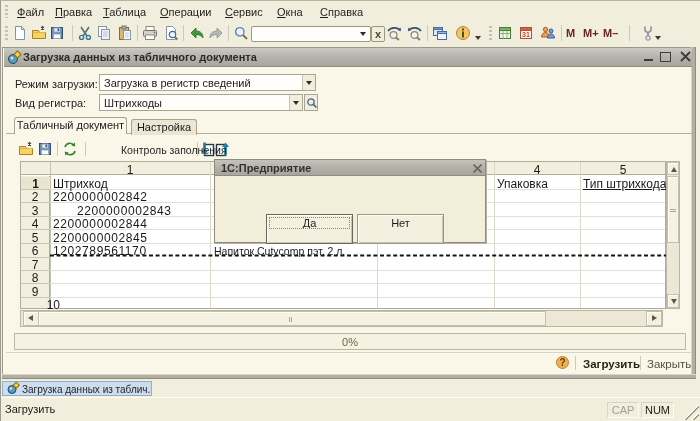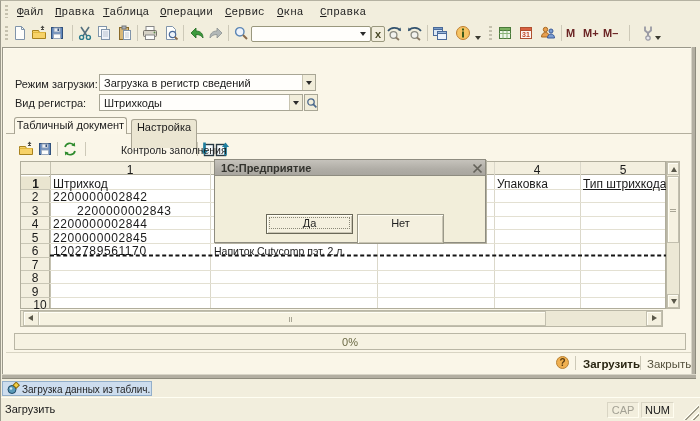--- a/index.html
+++ b/index.html
@@ -1,20 +1,20 @@
 <!DOCTYPE html>
 <html><head>
 <meta charset="utf-8">
 <style>
 * { margin:0; padding:0; box-sizing:border-box; }
 html,body { width:700px; height:421px; overflow:hidden; }
 body { font-family:"Liberation Sans", sans-serif; font-size:11px; color:#1a1a1a; background:#f2eedd; }
 #app { position:absolute; left:0; top:0; width:700px; height:421px; background:#f2eedd; }
 #app::before { content:""; position:absolute; left:0; top:0; width:700px; height:421px; border-left:1px solid #9c9a8c; border-top:1px solid #b5b2a2; border-bottom:2px solid #8e8c7e; pointer-events:none; z-index:99; }
-.menuitem { position:absolute; top:5.5px; font-size:11px; color:#1f1f1f; letter-spacing:0px;font-family:Liberation Mono, monospace; }
+.menuitem { position:absolute; top:5.5px; font-size:11px; color:#1f1f1f; letter-spacing:0px; }
 .menuitem u { text-decoration:underline; }
 .grip { position:absolute; width:3px; background:repeating-linear-gradient(180deg,#c5c1ae 0 2px,rgba(0,0,0,0) 2px 4px); }
 .tsep { position:absolute; top:25px; width:1px; height:16px; background:#cdc9b8; }
 
 #win { position:absolute; left:2px; top:47px; width:694px; height:331px; background:#faf6e8; border:1px solid #9a988a; box-shadow:inset -1px -1px 0 #bcb9aa, inset 1px 1px 0 #fdfaee; }
 #wtitle { position:absolute; left:4px; top:48px; width:688px; height:19px; background:linear-gradient(180deg,#ccc9c2 0%,#b5b2ab 50%,#a9a69f 100%); border-bottom:1px solid #908e82; }
 .label { position:absolute; font-size:11px; color:#1f1f1f; }
 .field { position:absolute; background:#fffefb; border:1px solid #a8a695; }
 .dbtn { position:absolute; background:#f1edda; border-left:1px solid #c8c4b0; }
 .arrow-down { position:absolute; width:0; height:0; border-left:3px solid transparent; border-right:3px solid transparent; border-top:4px solid #2a2a2a; }
@@ -150,20 +150,33 @@
       </svg>
     <div class="arrow-down" style="left:655px; top:36px; border-top-color:#3a3a30;"></div>
   </div>
   <div class="field" style="left:251px; top:26px; width:120px; height:16px; border-color:#9a987e; border-radius:2px;"></div>
   <div class="arrow-down" style="left:360px; top:32px;"></div>
   <div style="position:absolute; left:371px; top:26px; width:14px; height:16px; border:1px solid #9a987e; border-radius:2px; font-weight:bold; color:#4a4a28; text-align:center; line-height:14px;">x</div>
 
   <div id="win"></div>
     <div style="position:absolute; left:691px; top:47px; width:5px; height:331px; background:linear-gradient(90deg,#d8d5c7 0 1px,#b3afa2 1px 4px,#8e8c7e 4px 5px);"></div>
     <div style="position:absolute; left:2px; top:374px; width:694px; height:5px; background:linear-gradient(180deg,#d8d5c7 0 1px,#b3afa2 1px 4px,#8e8c7e 4px 5px);"></div>
+  <div id="wtitle">
+    <svg style="left:3px; top:3px;" width="14" height="14">
+        <circle cx="6" cy="8" r="4.5" fill="#5a9ab8" stroke="#1f4a66"></circle>
+        <circle cx="5" cy="7" r="1.5" fill="#cfe8f2"></circle>
+        <rect x="8" y="1" width="5" height="5" transform="rotate(45 10.5 3.5)" fill="#f5d040" stroke="#8a6a10"></rect>
+      </svg>
+    <span style="position:absolute; left:19px; top:3px; font-weight:bold; font-size:11px; color:#2a2a2a;">Загрузка данных из табличного документа</span>
+    <span style="position:absolute; left:640px; top:11px; width:9px; height:2px; background:#3c3c3c;"></span>
+    <span style="position:absolute; left:656px; top:4px; width:11px; height:10px; border:1.5px solid #3c3c3c;"></span>
+    <svg style="left:676px; top:3px;" width="11" height="11">
+        <path d="M1 1l9 9M10 1l-9 9" stroke="#3c3c3c" stroke-width="1.8"></path>
+      </svg>
+  </div>
 
   <div class="label" style="left:15px; top:78px;">Режим загрузки:</div>
   <div class="field" style="left:99px; top:74px; width:217px; height:17px;">
     <span style="position:absolute; left:4px; top:2px;">Загрузка в регистр сведений</span>
     <div class="dbtn" style="right:0; top:0; width:13px; height:15px;"></div>
     <div class="arrow-down" style="right:3px; top:6px;"></div>
   </div>
   <div class="label" style="left:15px; top:97px;">Вид регистра:</div>
   <div class="field" style="left:99px; top:94px; width:204px; height:17px;">
     <span style="position:absolute; left:4px; top:2px;">Штрихкоды</span>
@@ -171,21 +184,21 @@
     <div class="arrow-down" style="right:3px; top:6px;"></div>
   </div>
   <div style="position:absolute; left:304px; top:94px; width:14px; height:17px; background:#f1edda; border:1px solid #a8a695;">
       <svg style="left:1px; top:2px;" width="12" height="12">
         <circle cx="5" cy="5" r="3.2" fill="none" stroke="#4a688c" stroke-width="1.3"></circle>
         <path d="M7.4 7.4l3 3" stroke="#4a688c" stroke-width="1.6"></path>
       </svg>
     </div>
 
   <div style="position:absolute; left:6px; top:133px; width:686px; height:1px; background:#b3af9e;"></div>
-  <div class="tab" style="left:131px; top:119px; width:66px; height:29px; background:#ebe6d2; line-height:14px;">Настройка</div>
+  <div class="tab" style="left:131px; top:119px; width:66px; height:16px; background:#ebe6d2; line-height:14px;">Настройка</div>
   <div class="tab" style="left:14px; top:117px; width:113px; height:17px; background:#fbf7e9; line-height:15px; z-index:2;">Табличный документ</div>
 
   <div id="icons2">
     <svg style="left:18px; top:141px;" width="16" height="16">
         <path d="M1.5 5.5h6l1 2h6v6h-13z" fill="#f7d268" stroke="#a8821e"></path>
         <path d="M1.5 7.5h13" stroke="#e0b73e" fill="none"></path>
         <path d="M10 4.5h3M11.5 1v3.5" stroke="#4a4a44" fill="none"></path>
         <path d="M11.5 0.5l2 2.5h-4z" fill="#4a4a44"></path>
       </svg>
     <svg style="left:37px; top:141px;" width="16" height="16">
@@ -256,21 +269,21 @@
 
     <div class="gcell" style="left:21px; top:177px; width:29px; text-align:center; font-weight:bold; background:#eae5d0; height:12px;">1</div>
     <div class="gcell" style="left:20px; top:190px; width:30px; text-align:center;">2</div>
     <div class="gcell" style="left:20px; top:204px; width:30px; text-align:center;">3</div>
     <div class="gcell" style="left:20px; top:217px; width:30px; text-align:center;">4</div>
     <div class="gcell" style="left:20px; top:231px; width:30px; text-align:center;">5</div>
     <div class="gcell" style="left:20px; top:244px; width:30px; text-align:center;">6</div>
     <div class="gcell" style="left:20px; top:258px; width:30px; text-align:center;">7</div>
     <div class="gcell" style="left:20px; top:271px; width:30px; text-align:center;">8</div>
     <div class="gcell" style="left:20px; top:285px; width:30px; text-align:center;">9</div>
-    <div class="gcell" style="left:20px; top:298px; width:40px; text-align:center;">10</div>
+    <div class="gcell" style="left:20px; top:298px; width:40px; text-align:right;">10</div>
 
     <div class="gcell" style="left:53px; top:177px;">Штрихкод</div>
     <div class="gcell" style="left:53px; top:190px; letter-spacing:0.6px;">2200000002842</div>
     <div class="gcell" style="left:53px; top:204px; letter-spacing:0.6px;margin-left:24px;">2200000002843</div>
     <div class="gcell" style="left:53px; top:217px; letter-spacing:0.6px;">2200000002844</div>
     <div class="gcell" style="left:53px; top:231px; letter-spacing:0.6px;">2200000002845</div>
     <div class="gcell" style="left:53px; top:244px; letter-spacing:0.6px;">1202789561170</div>
     <div class="gcell" style="left:214px; top:245px; font-size:10.5px;">Напиток Cutycomp пэт. 2 л.</div>
     <div class="gcell" style="left:497px; top:177px;">Упаковка</div>
     <div class="gcell" style="left:583px; top:177px;text-decoration:underline;">Тип штрихкода</div>
@@ -314,21 +327,21 @@
     <div style="position:absolute; left:647px; top:358px; color:#55513d; font-size:11.5px;">Закрыть</div>
   </div>
 
   <div id="dlg" style="position:absolute; left:214px; top:159px; width:272px; height:84px; background:#f2eeda; border:1px solid #8e8c80; box-shadow:1px 1px 0 #b5b2a2;">
     <div style="position:absolute; left:0; top:0; width:270px; height:16px; background:linear-gradient(180deg,#c6c3bc 0%,#b0ada6 60%,#a9a69f 100%); border-bottom:1px solid #8e8c80;">
       <span style="position:absolute; left:6px; top:2px; font-weight:bold; font-size:11px; color:#33332e;">1С:Предприятие</span>
       <svg style="left:258px; top:3.5px;" width="9" height="9">
           <path d="M0.5 0.5l8 8M8.5 0.5l-8 8" stroke="#64625a" stroke-width="1.7"></path>
         </svg>
     </div>
-    <div class="btn" style="left:51px; top:54px; width:87px; height:20px; line-height:16px; border-color:#6a6858;">Да
+    <div class="btn" style="left:51px; top:54px; width:87px; height:30px; line-height:16px; border-color:#6a6858;">Да
       <div style="position:absolute; left:2px; top:2px; width:81px; height:12px; border:1px dotted #8a8878;"></div>
     </div>
     <div class="btn" style="left:142px; top:54px; width:87px; height:30px; line-height:16px;">Нет</div>
   </div>
 
   <div id="chip" style="position:absolute; left:2px; top:381px; width:150px; height:15px; background:#cdddee; border:1px solid #93afca; overflow:hidden;">
     <span style="position:absolute; left:19px; top:1.5px; color:#1f1f1f; font-size:10px; white-space:nowrap;">Загрузка данных из таблич...</span>
     <svg style="left:3px; top:0px;" width="14" height="13">
         <circle cx="6" cy="7.5" r="4" fill="#5a9ab8" stroke="#1f4a66"></circle>
         <circle cx="5" cy="6.5" r="1.3" fill="#cfe8f2"></circle>

